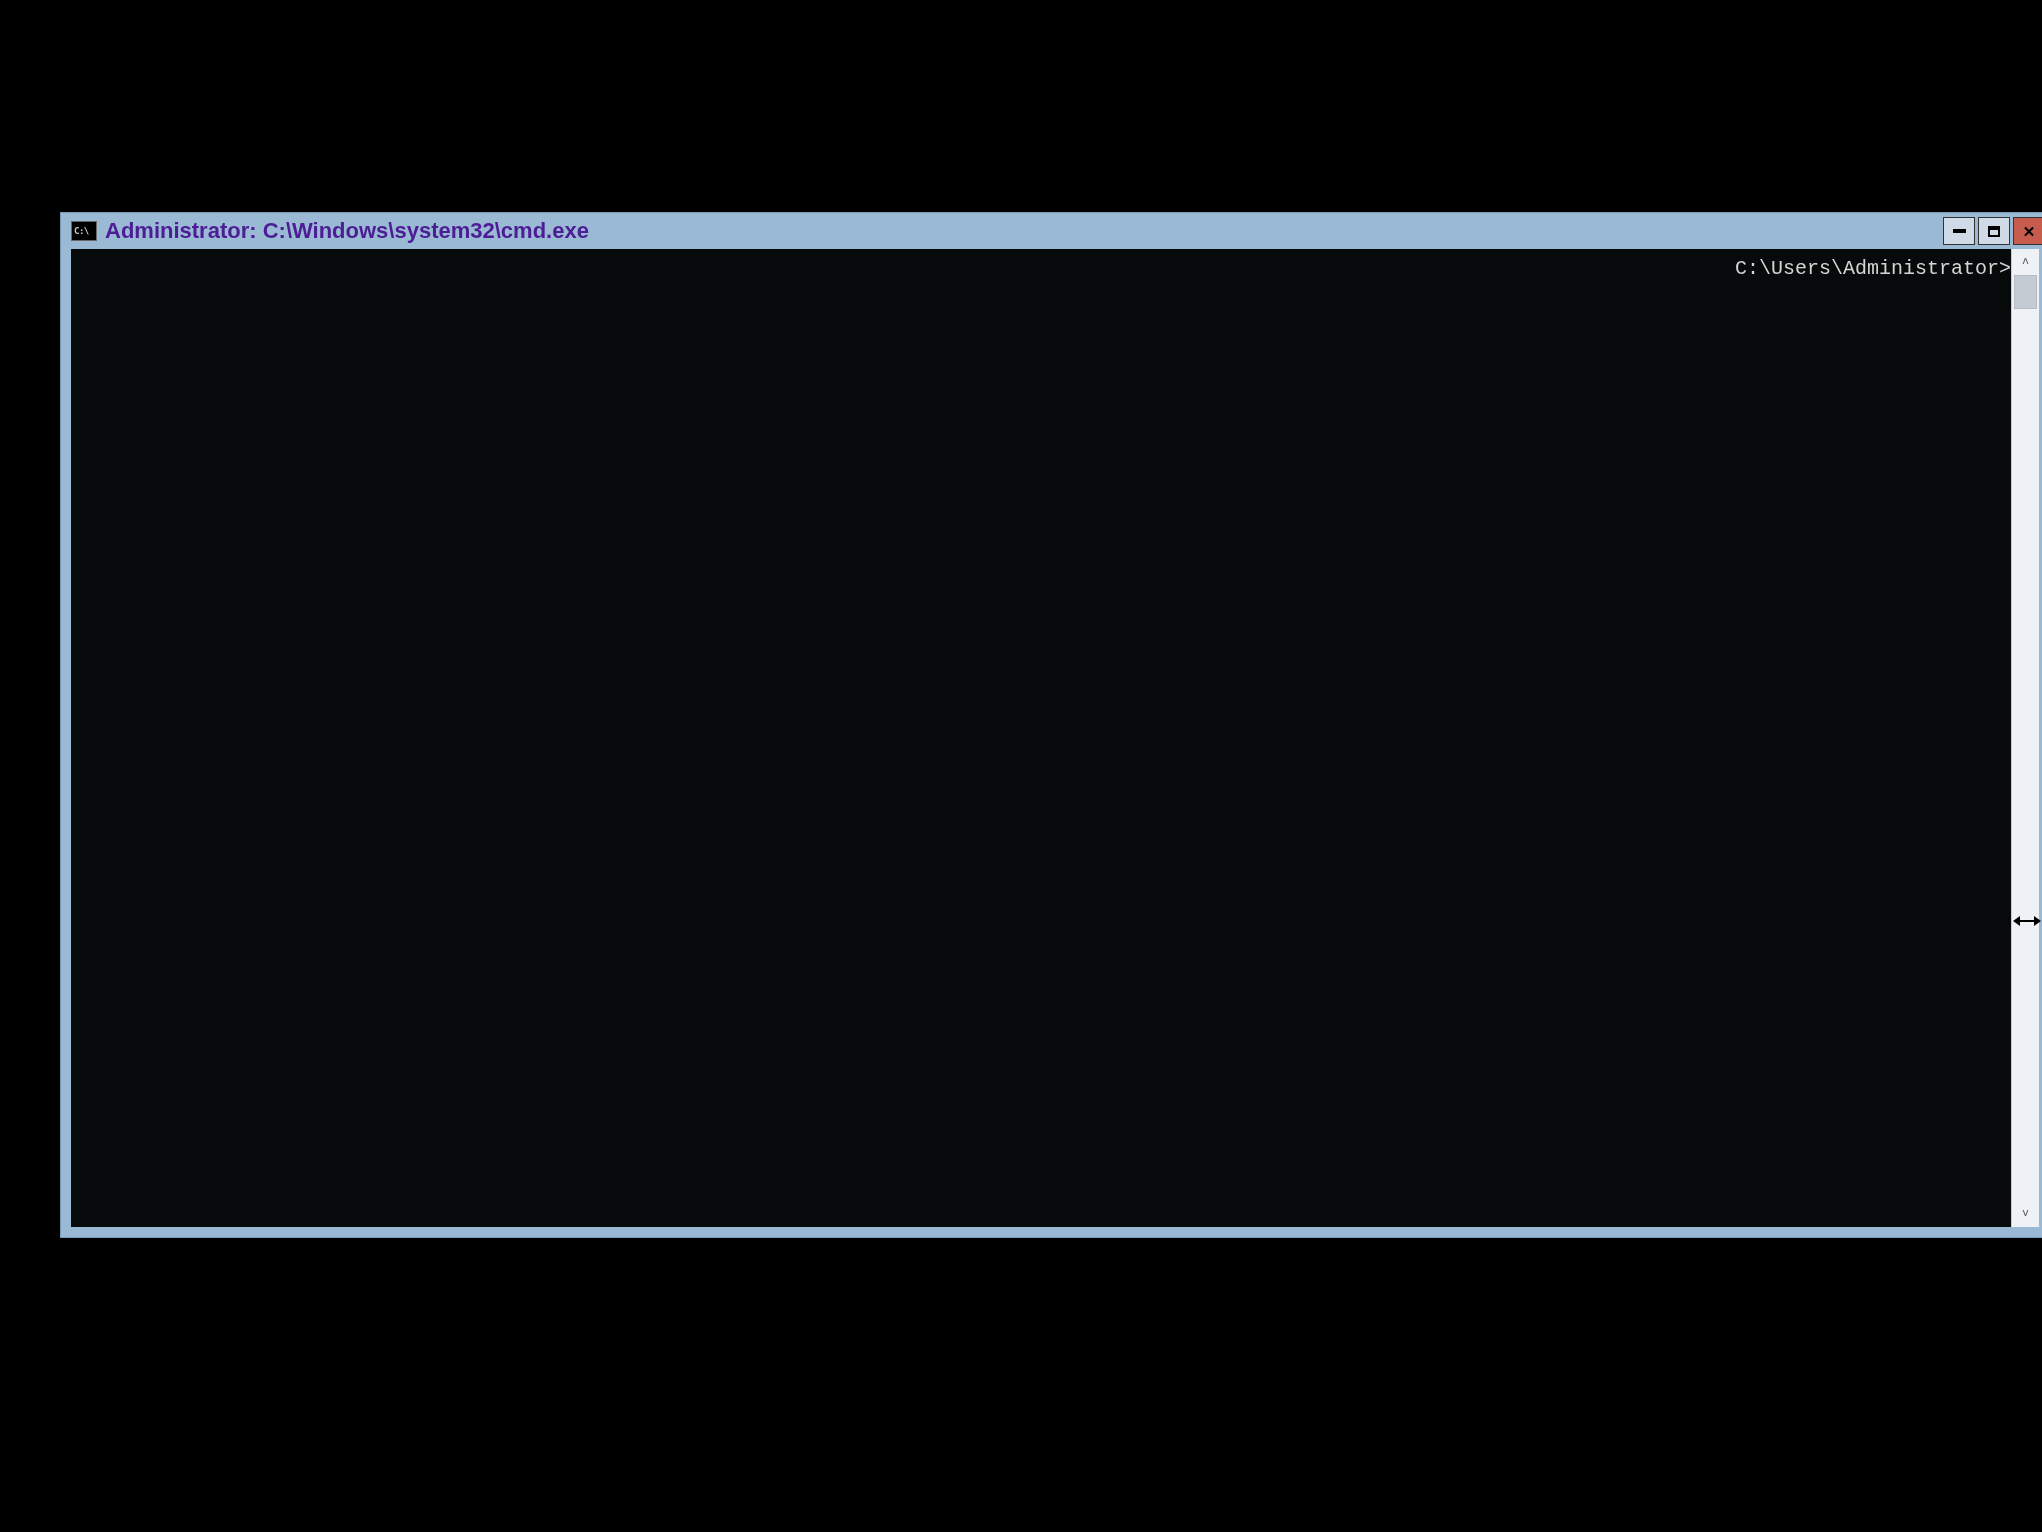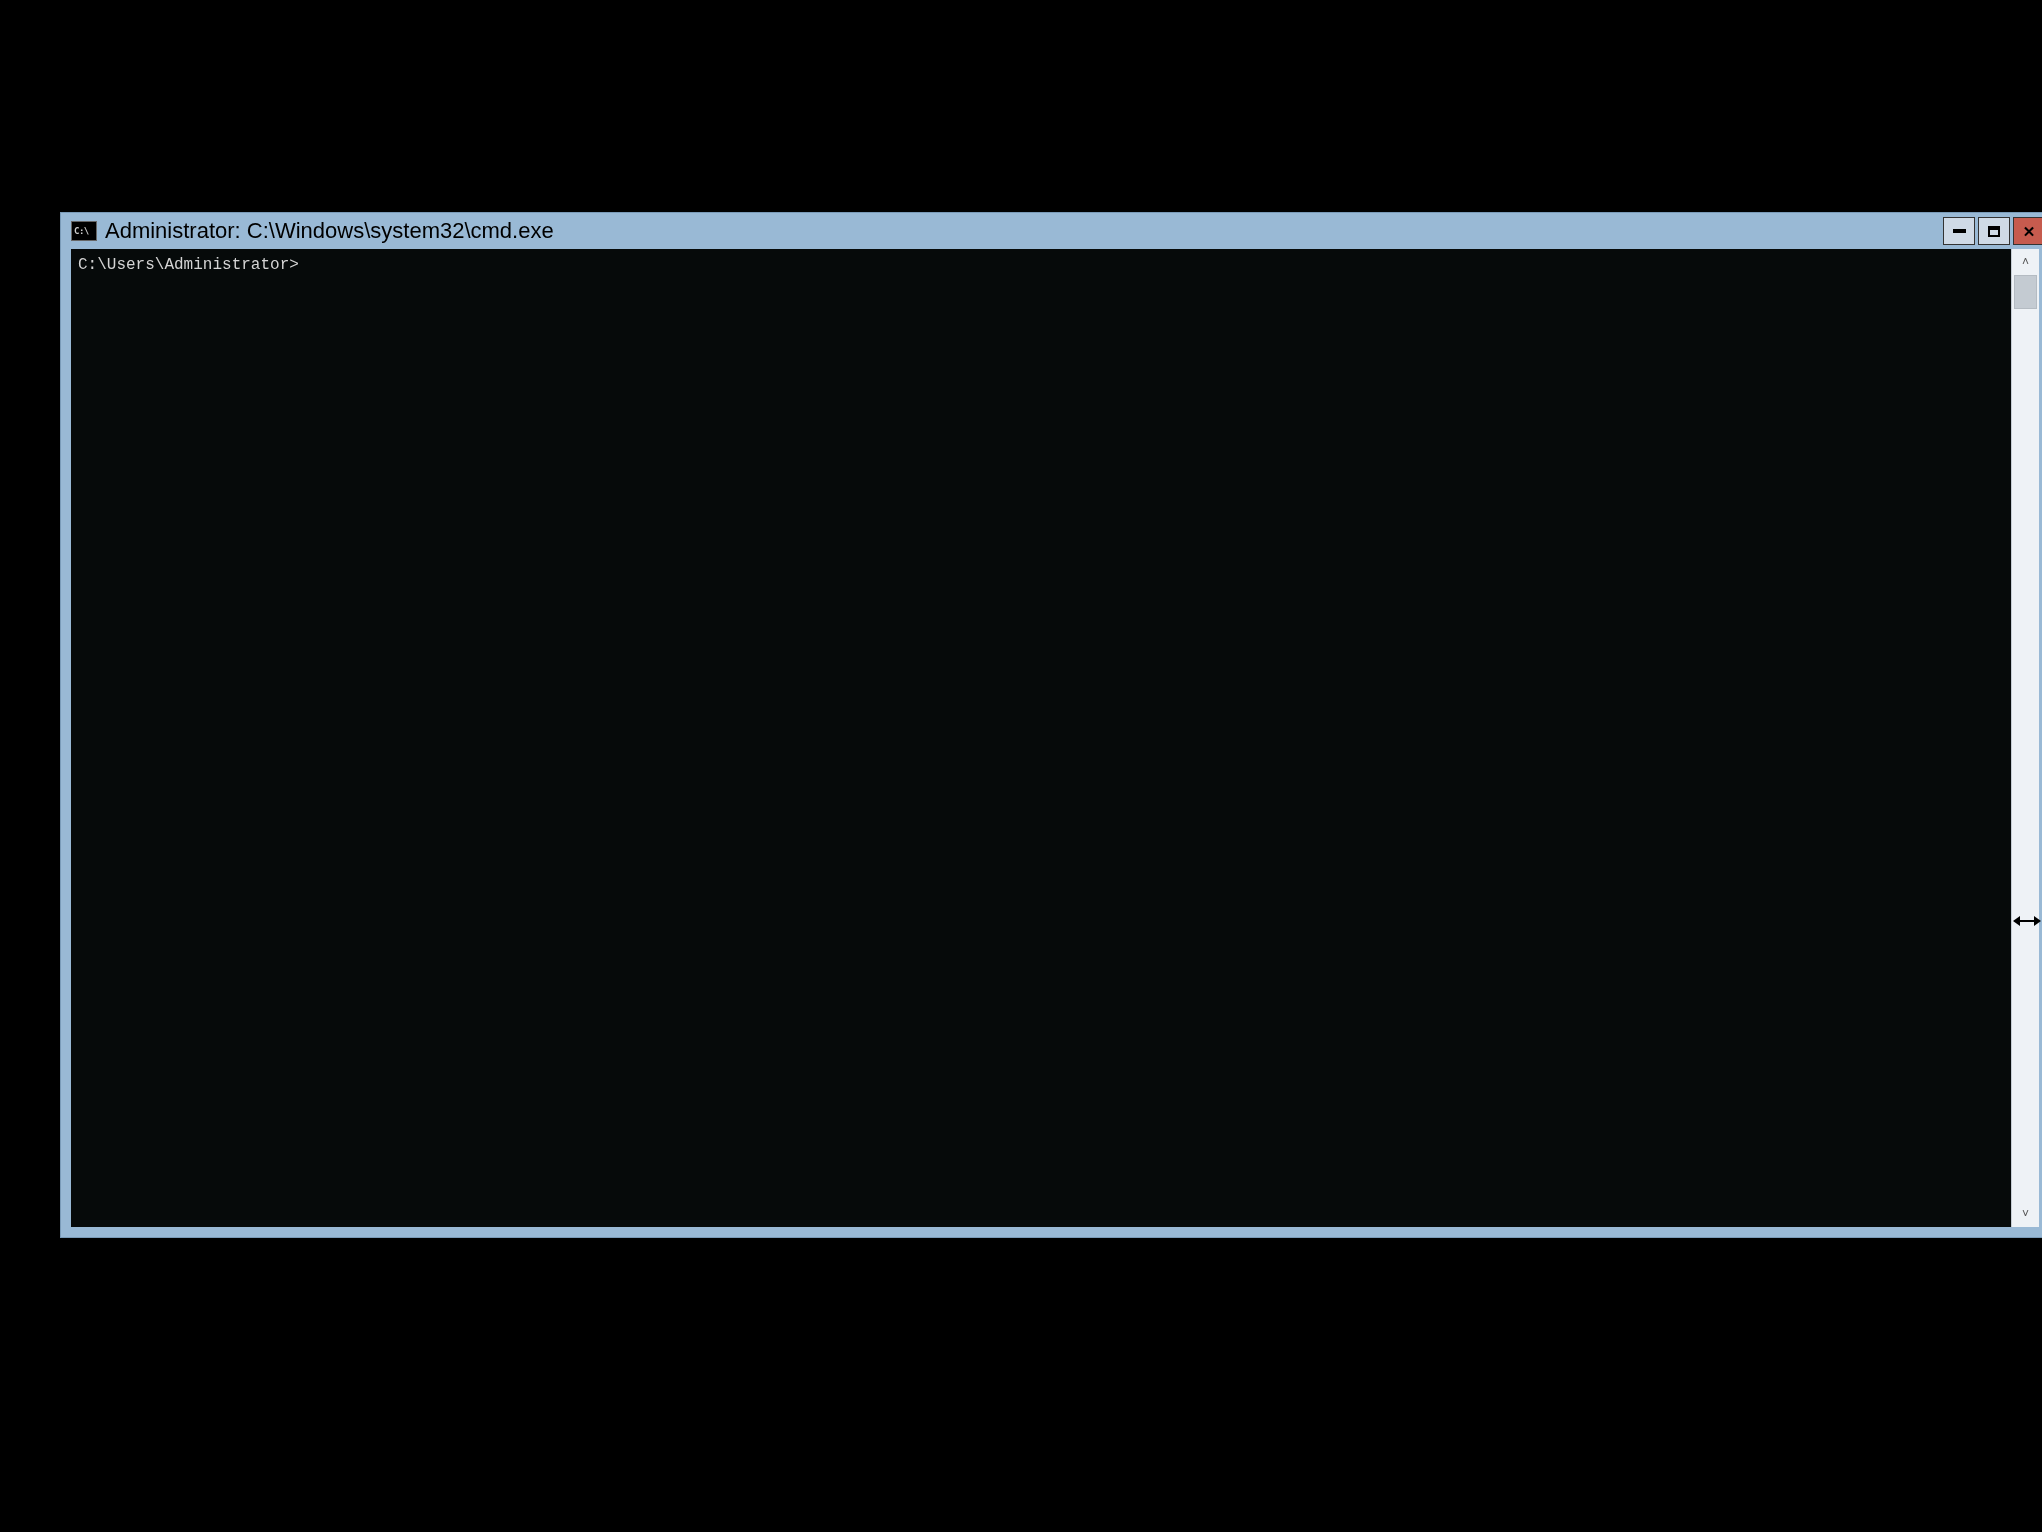--- a/index.html
+++ b/index.html
@@ -49,23 +49,23 @@
       padding-left: 2px;
     }
     .app-icon-text {
       color: #cccccc;
       font-size: 9px;
       font-family: "Consolas", monospace;
       font-weight: bold;
       letter-spacing: -0.5px;
     }
     .title-text {
-      color: #000000;
+      color: #4c1d95;
       font-size: 22px;
-      font-weight: 400;
+      font-weight: 700;
     }
     .window-controls {
       display: flex;
       gap: 3px;
     }
     .ctrl-btn {
       width: 32px;
       height: 28px;
       display: flex;
       align-items: center;
@@ -99,25 +99,26 @@
       margin: 0 10px 10px 10px;
       height: calc(100% - 46px);
       display: flex;
       background: #f0f0f0;
     }
     .terminal {
       flex: 1;
       background: #060a0a;
       color: #d4d4d4;
       font-family: "Consolas", "Courier New", monospace;
-      font-size: 16px;
+      font-size: 20px;
       line-height: 1.35;
-      padding: 6px 7px;
+      padding: 6px 0;
       overflow: hidden;
       white-space: pre;
+      text-align: right;
     }
     .prompt-line {
       color: #d4d4d4;
     }
     .scrollbar {
       width: 28px;
       background: #eef2f6;
       display: flex;
       flex-direction: column;
       border-left: 1px solid #c6cdd4;

